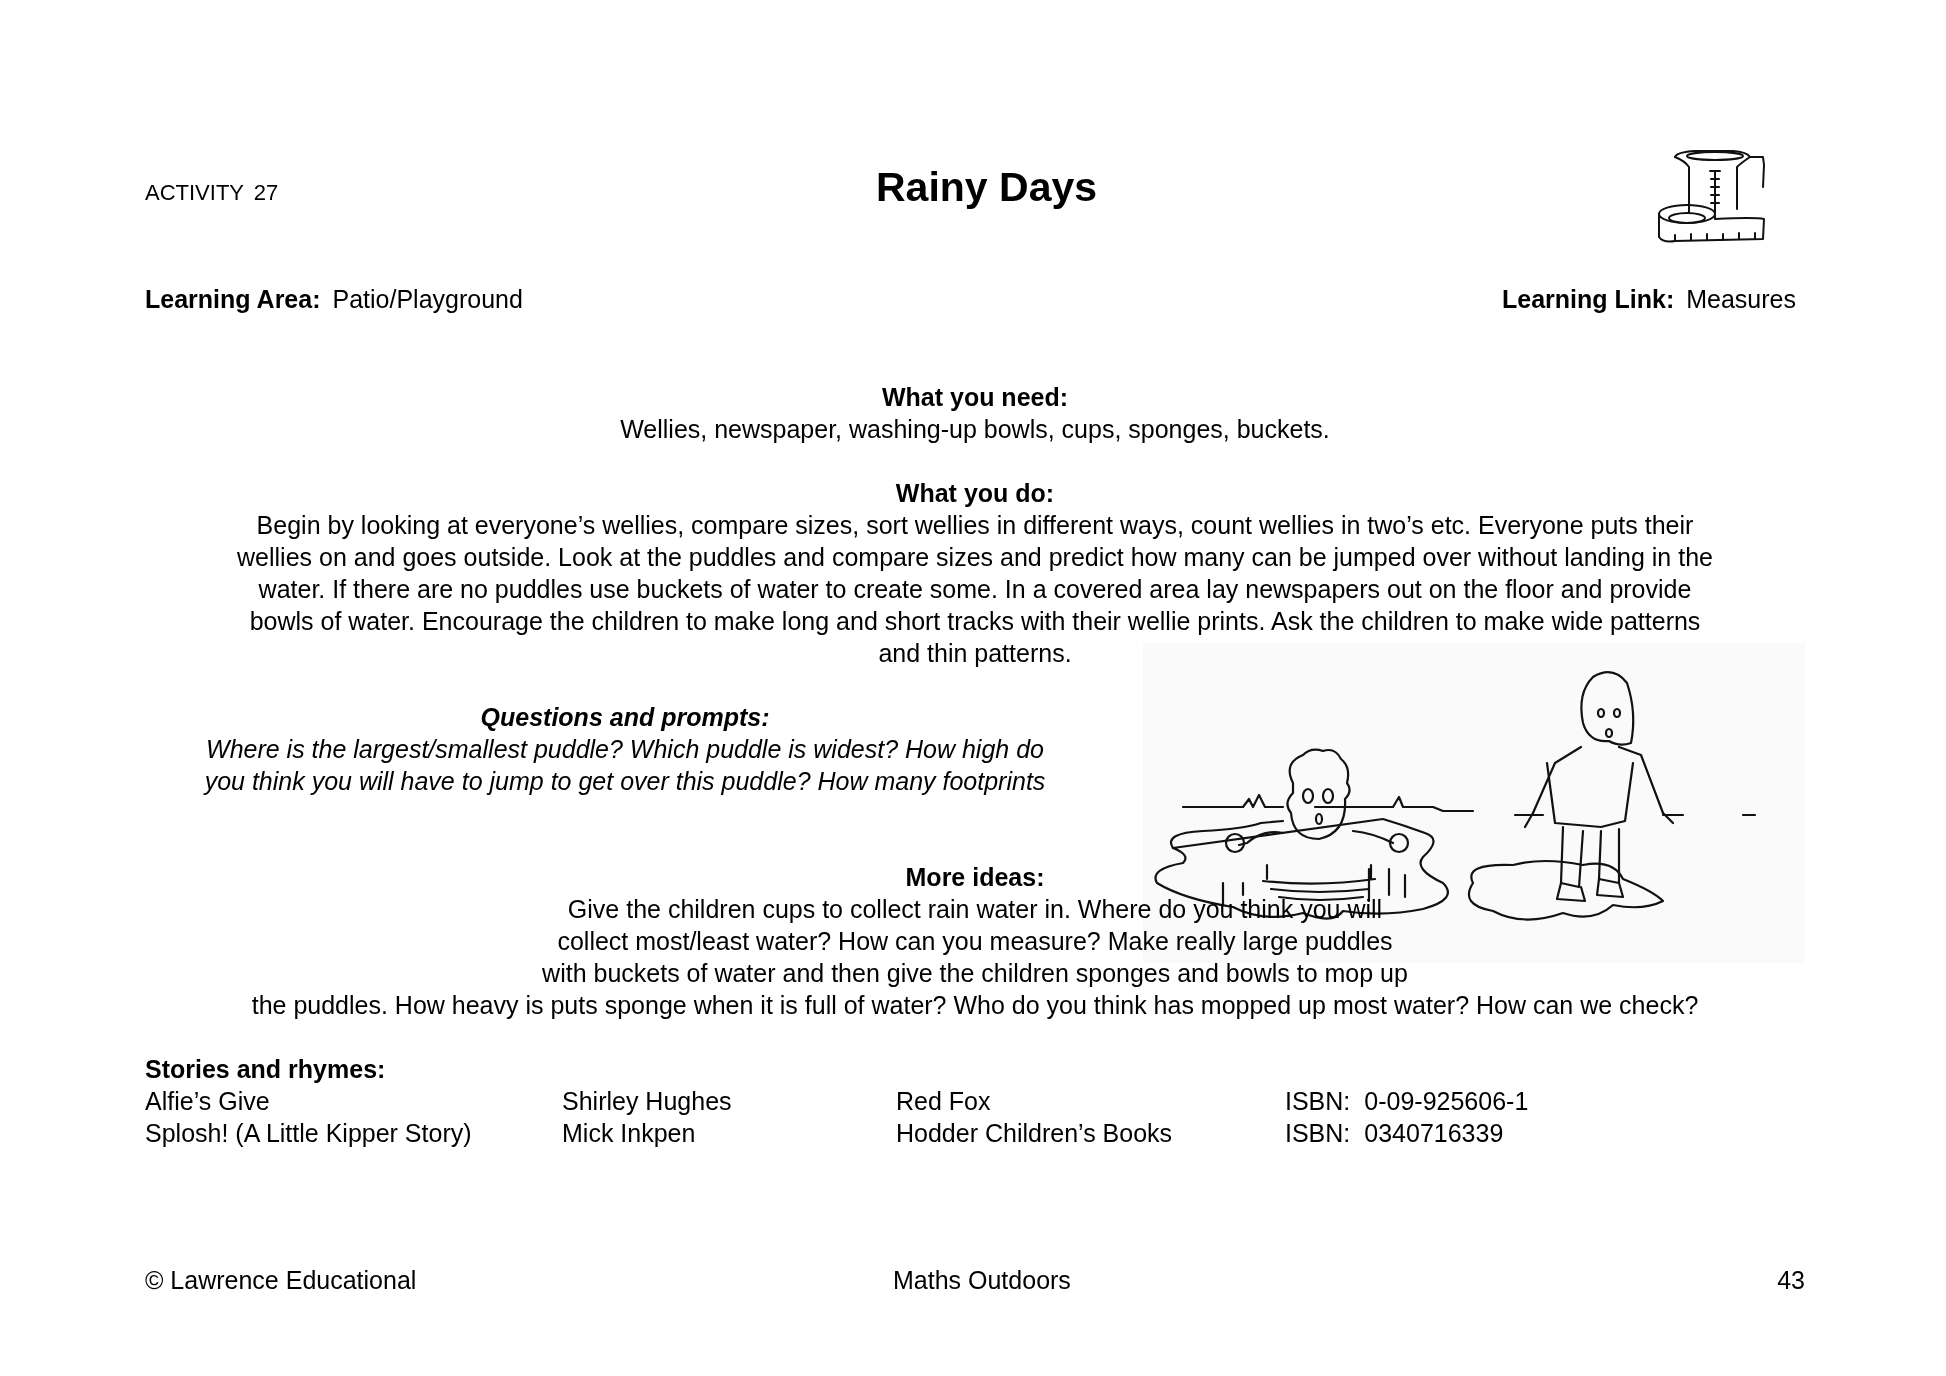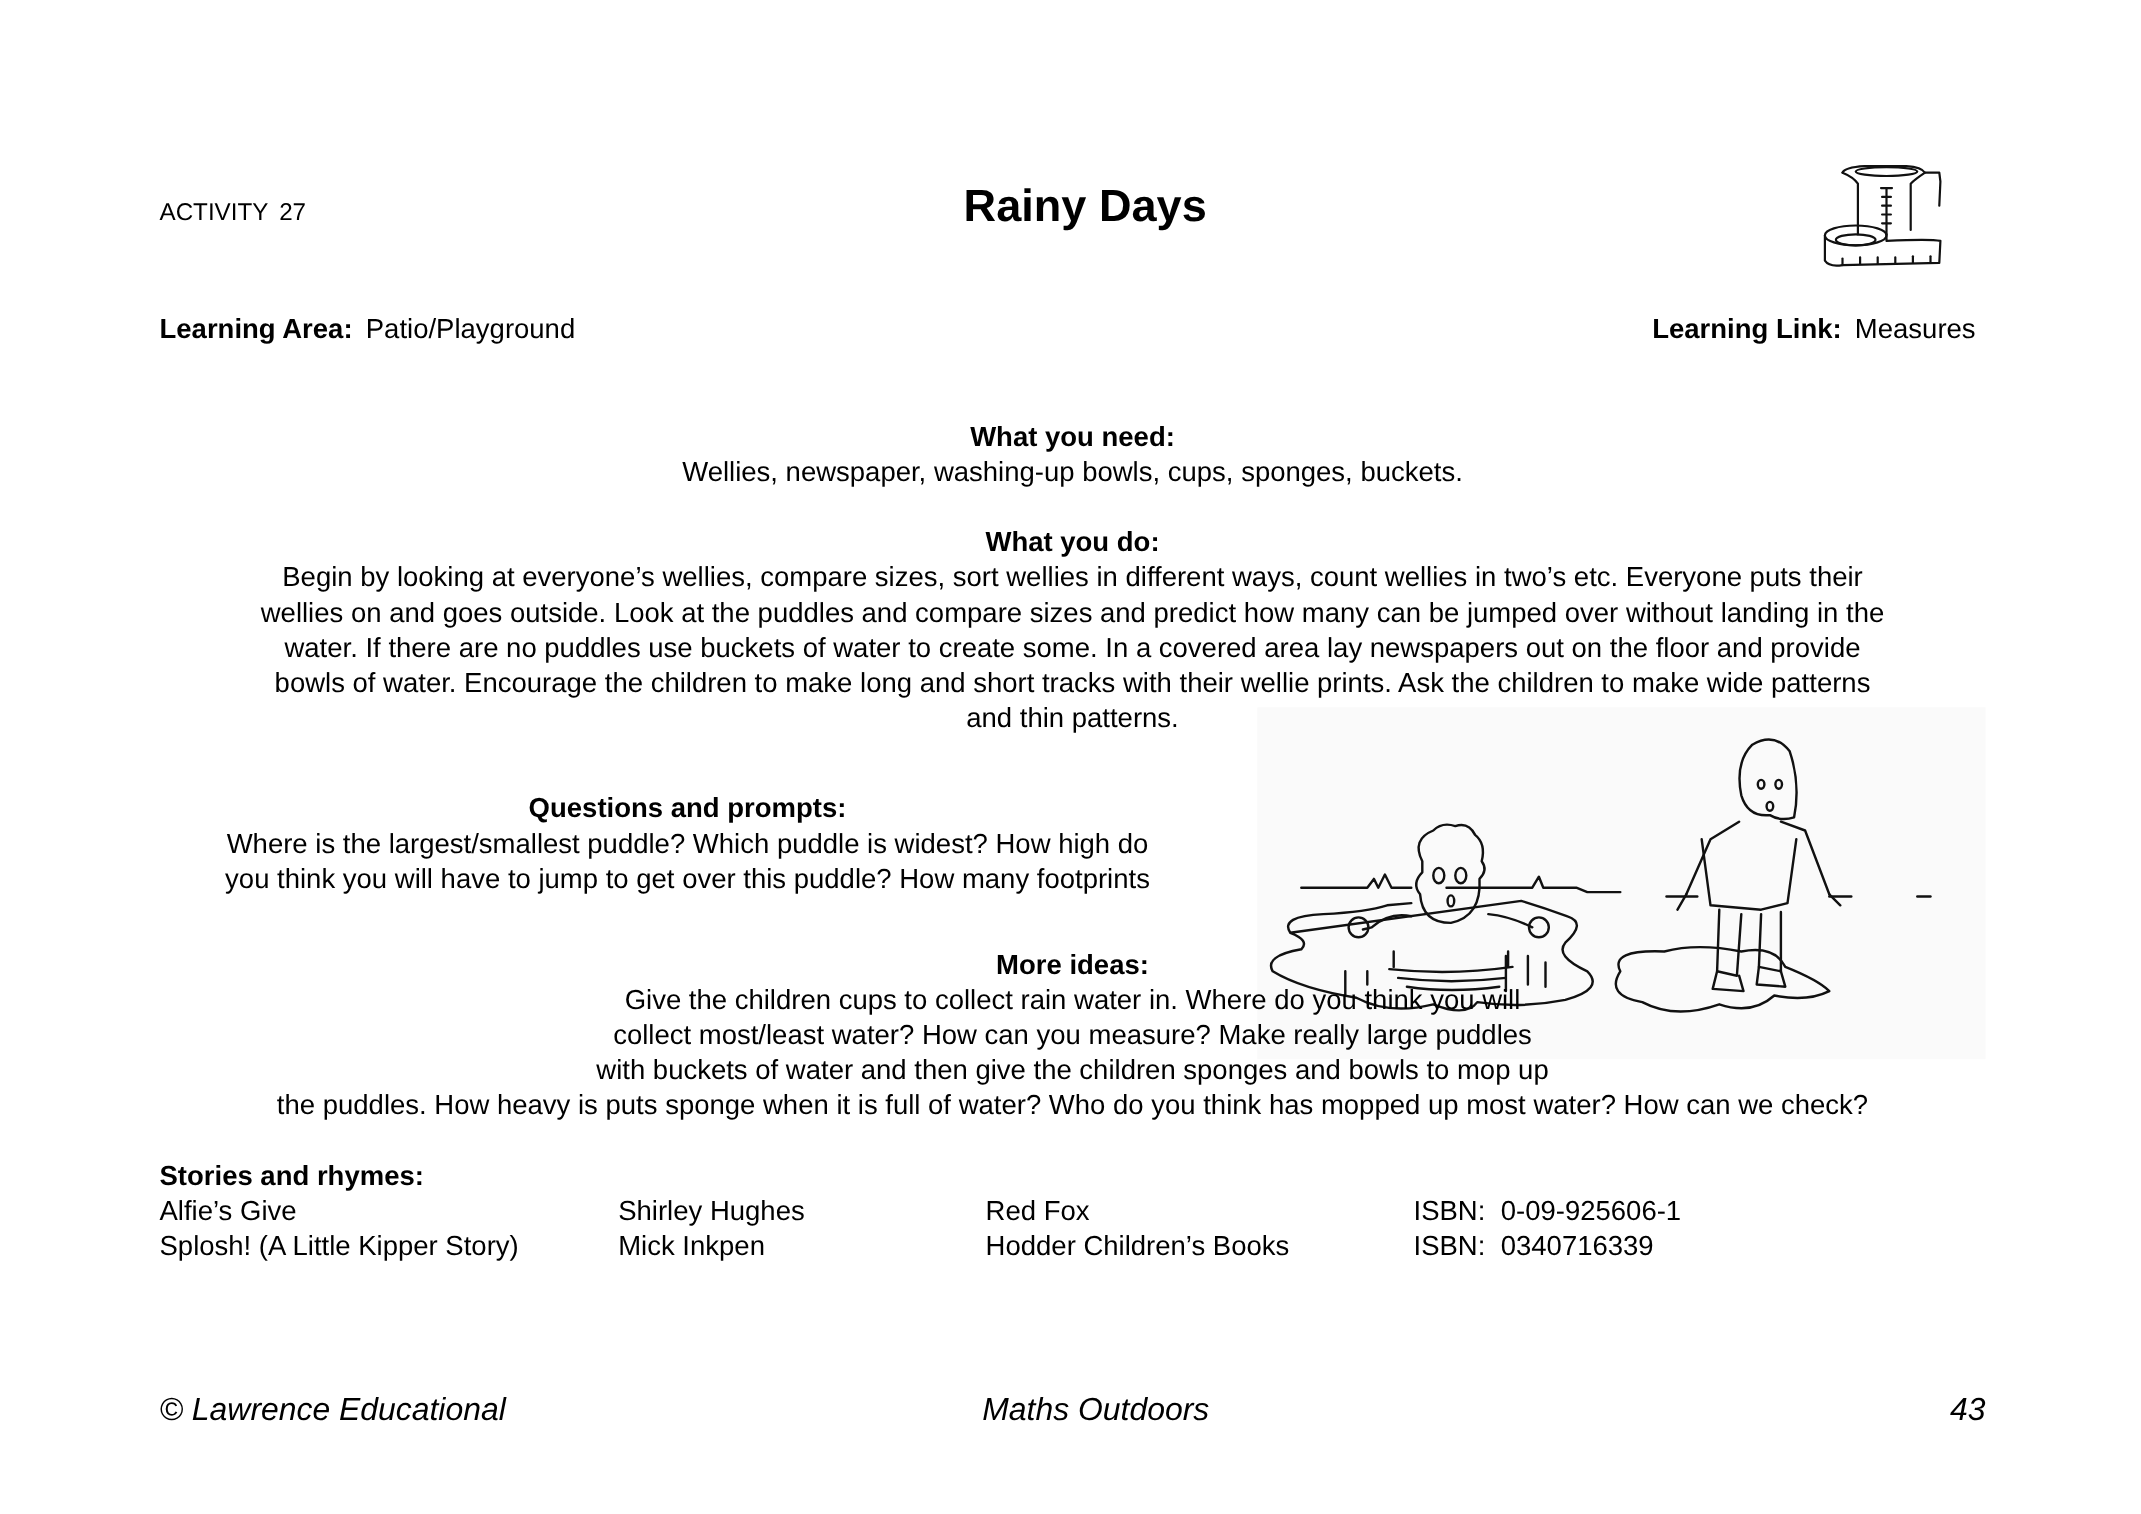--- a/index.html
+++ b/index.html
@@ -11,33 +11,33 @@
     .activity { left: 145px; top: 180px; font-size: 22px; word-spacing: 4px; }
     .title { left: 876px; top: 164px; font-size: 41px; font-weight: bold; }
     .jug { left: 1655px; top: 147px; width: 120px; height: 100px; }
     .la { left: 145px; top: 285px; font-size: 25px; }
     .ll { right: 150px; top: 285px; font-size: 25px; }
     .lbl { font-weight: bold; margin-right: 12px; }
     .body-text { position: absolute; left: 145px; font-size: 25px; line-height: 32px; text-align: center; }
     .heading { font-weight: bold; }
     .sec-need { top: 381px; width: 1660px; }
     .sec-do { top: 477px; width: 1660px; }
-    .sec-q { top: 719px; width: 960px; }
+    .sec-q { top: 701px; width: 960px; font-style: italic; }
     .sec-more { top: 861px; width: 1660px; }
     .line { display: block; white-space: nowrap; height: 32px; }
     .illus {
       position: absolute; left: 1143px; top: 643px; width: 662px; height: 320px;
       background: #fafafa;
     }
     .stories { position: absolute; left: 145px; top: 1053px; font-size: 25px; line-height: 32px; }
     .stories .row { position: relative; height: 32px; width: 1500px; }
     .stories .c { position: absolute; top: 0; white-space: nowrap; }
     .c0 { left: 0; } .c1 { left: 417px; } .c2 { left: 751px; } .c3 { left: 1140px; }
     .isbn-lbl { margin-right: 14px; }
-    .footer { position: absolute; top: 1266px; font-size: 29px; font-style: italic; }
+    .footer { position: absolute; top: 1266px; font-size: 25px; }
     .f-left { left: 145px; } .f-mid { left: 893px; } .f-right { right: 141px; }
   </style>
 </head>
 <body>
 
 <div class="abs activity">
   <span>ACTIVITY</span>
   <span>27</span>
 </div>
 

